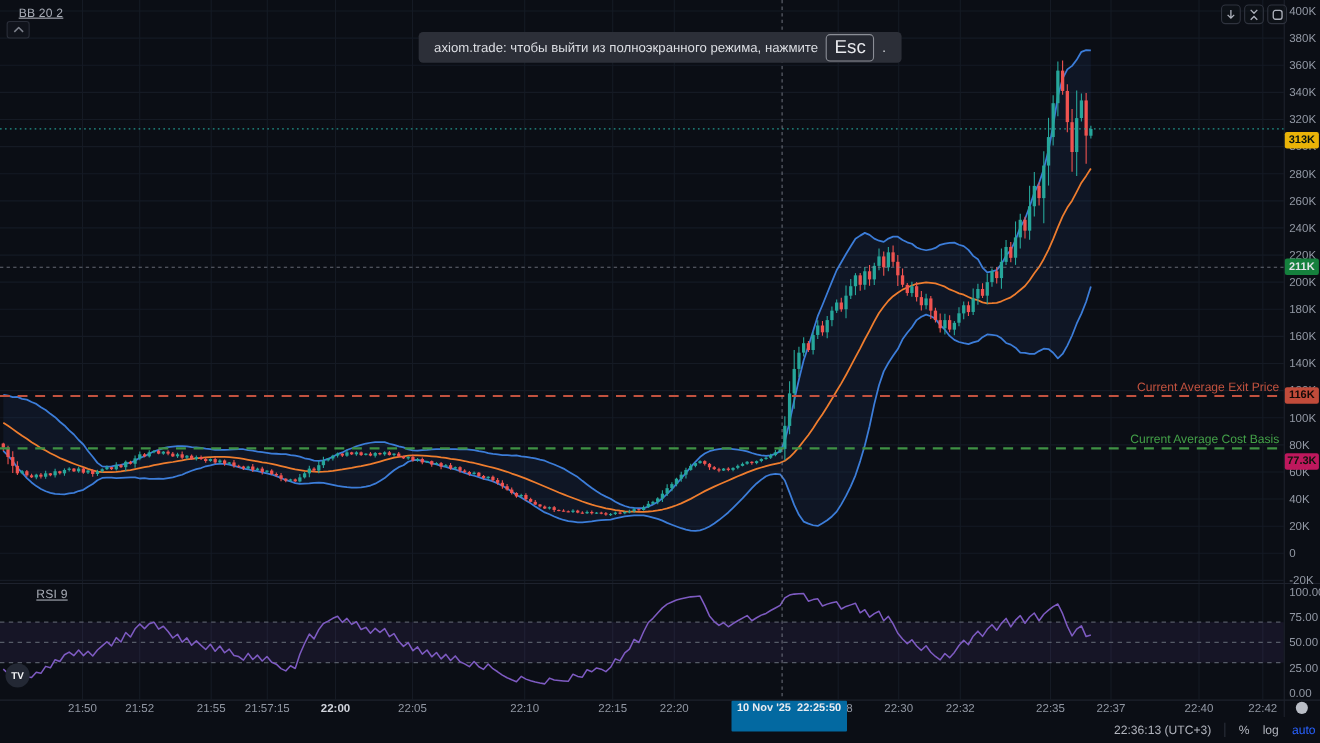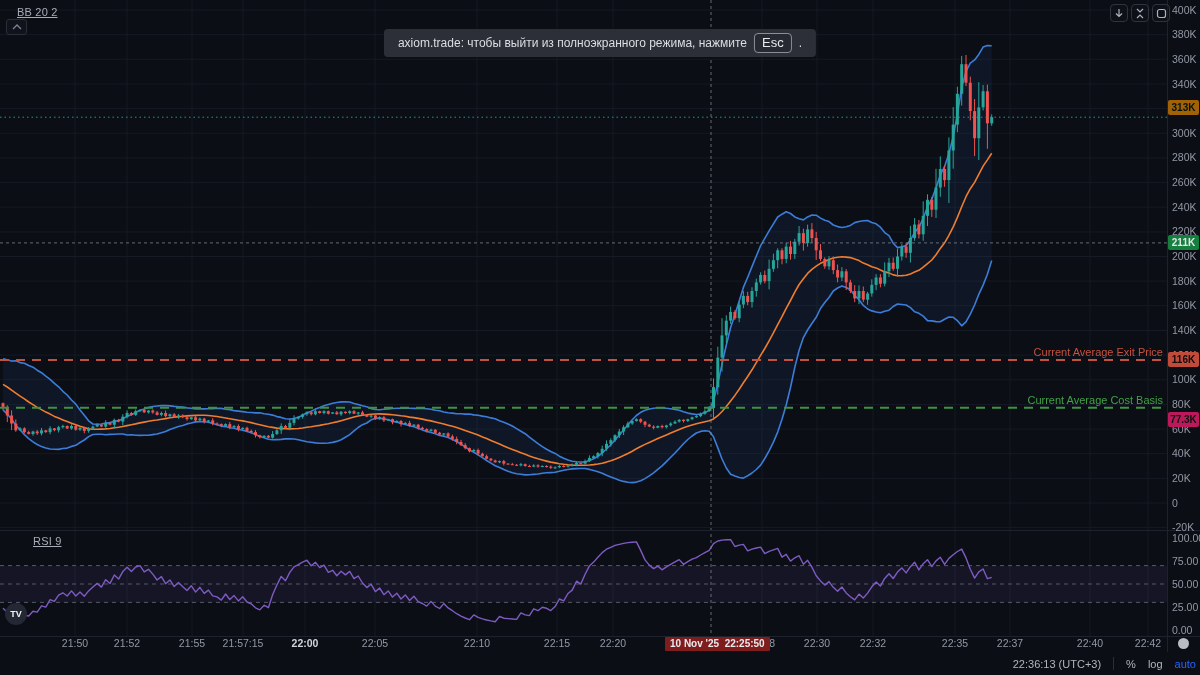--- a/index.html
+++ b/index.html
@@ -9,26 +9,26 @@
   .ind-label{position:absolute;font-size:11px;color:#a8acb6;letter-spacing:.2px;text-decoration:underline;}
   .collapse-btn{position:absolute;left:6px;top:19px;width:19px;height:14px;border:1px solid #2a2e39;
     border-radius:3px;display:flex;align-items:center;justify-content:center;background:rgba(20,23,31,.6);cursor:pointer;}
   .tr-buttons{position:absolute;top:4px;left:1110px;display:flex;gap:3px;}
   .tr-btn{width:16px;height:16px;border:1px solid #2f333e;border-radius:4px;display:flex;
     align-items:center;justify-content:center;background:rgba(16,19,26,.5);cursor:pointer;}
   .banner{position:absolute;top:29px;left:50%;transform:translateX(-50%);background:#2c2f38;
     border-radius:4px;height:28px;display:flex;align-items:center;padding:0 14px;color:#dcdee3;
     font-size:12px;white-space:nowrap;z-index:30;}
   .esc-key{display:inline-block;margin:0 7px;padding:1px 7px 2px 7px;border:1px solid #8b8e96;
-    border-radius:4px;font-size:13px;color:#e8e9ed;background:#262932;}
+    border-radius:4px;font-size:17px;color:#e8e9ed;background:#262932;}
   .badge{position:absolute;left:1168px;width:31px;height:15px;line-height:15px;text-align:center;
     font-size:10px;font-weight:700;border-radius:2px;z-index:20;}
   .pos-label{position:absolute;right:37px;font-size:11px;z-index:15;}
-  .time-badge{position:absolute;left:665px;top:637px;height:14px;line-height:14px;padding:0 5px;
-    background:#7f1d1d;color:#e9ebf0;font-size:10px;font-weight:700;border-radius:1px;z-index:20;white-space:pre;text-align:right;}
+  .time-badge{position:absolute;left:665px;top:637px;height:28px;line-height:14px;padding:0 5px;
+    background:#0369a1;color:#e9ebf0;font-size:10px;font-weight:700;border-radius:1px;z-index:20;white-space:pre;text-align:right;}
   .bottom-bar{position:absolute;left:0;top:652px;width:1200px;height:23px;display:flex;align-items:center;margin-top:29px;}
   .tf{color:#b2b5be;font-size:11px;cursor:pointer;}
   .vsep{width:1px;height:13px;background:#2a2e39;}
   .right-tools{position:absolute;right:4px;top:652px;height:23px;display:flex;align-items:center;gap:12px;}
   .tool-txt{color:#b2b5be;font-size:11px;cursor:pointer;}
   .tv-logo{position:absolute;left:5px;top:603px;width:22px;height:22px;border-radius:50%;
     background:#232834;color:#f1f2f4;font-size:9px;font-weight:700;display:flex;align-items:center;
     justify-content:center;z-index:10;}
   .rt-dot{position:absolute;left:1178px;top:638px;width:11px;height:11px;border-radius:50%;background:#b9bdc6;z-index:21;cursor:pointer;}
 </style>
@@ -644,21 +644,21 @@
     <span>axiom.trade: чтобы выйти из полноэкранного режима, нажмите</span>
     <span class="esc-key">Esc</span>
     <span>.</span>
   </div>
 
   
   <div class="pos-label" style="top:346px;color:#c2523f;">Current Average Exit Price</div>
   <div class="pos-label" style="top:394px;color:#43a048;margin-left:24px;">Current Average Cost Basis</div>
 
   
-  <div class="badge" style="top:100px;background:#a16207;color:#06120f;">313K</div>
+  <div class="badge" style="top:120px;background:#eab308;color:#06120f;">313K</div>
   <div class="badge" style="top:235px;background:#15803d;color:#e3e5ea;">211K</div>
   <div class="badge" style="top:352px;background:#c14b3a;color:#140a08;">116K</div>
   <div class="badge" style="top:412px;background:#be185d;color:#0b150b;">77.3K</div>
 
   
   <div class="time-badge">10 Nov '25  22:25:50</div>
 
   
   <div class="ind-label" style="left:17px;top:535px;padding-left:16px;">RSI 9</div>
   <div class="tv-logo">TV</div>

